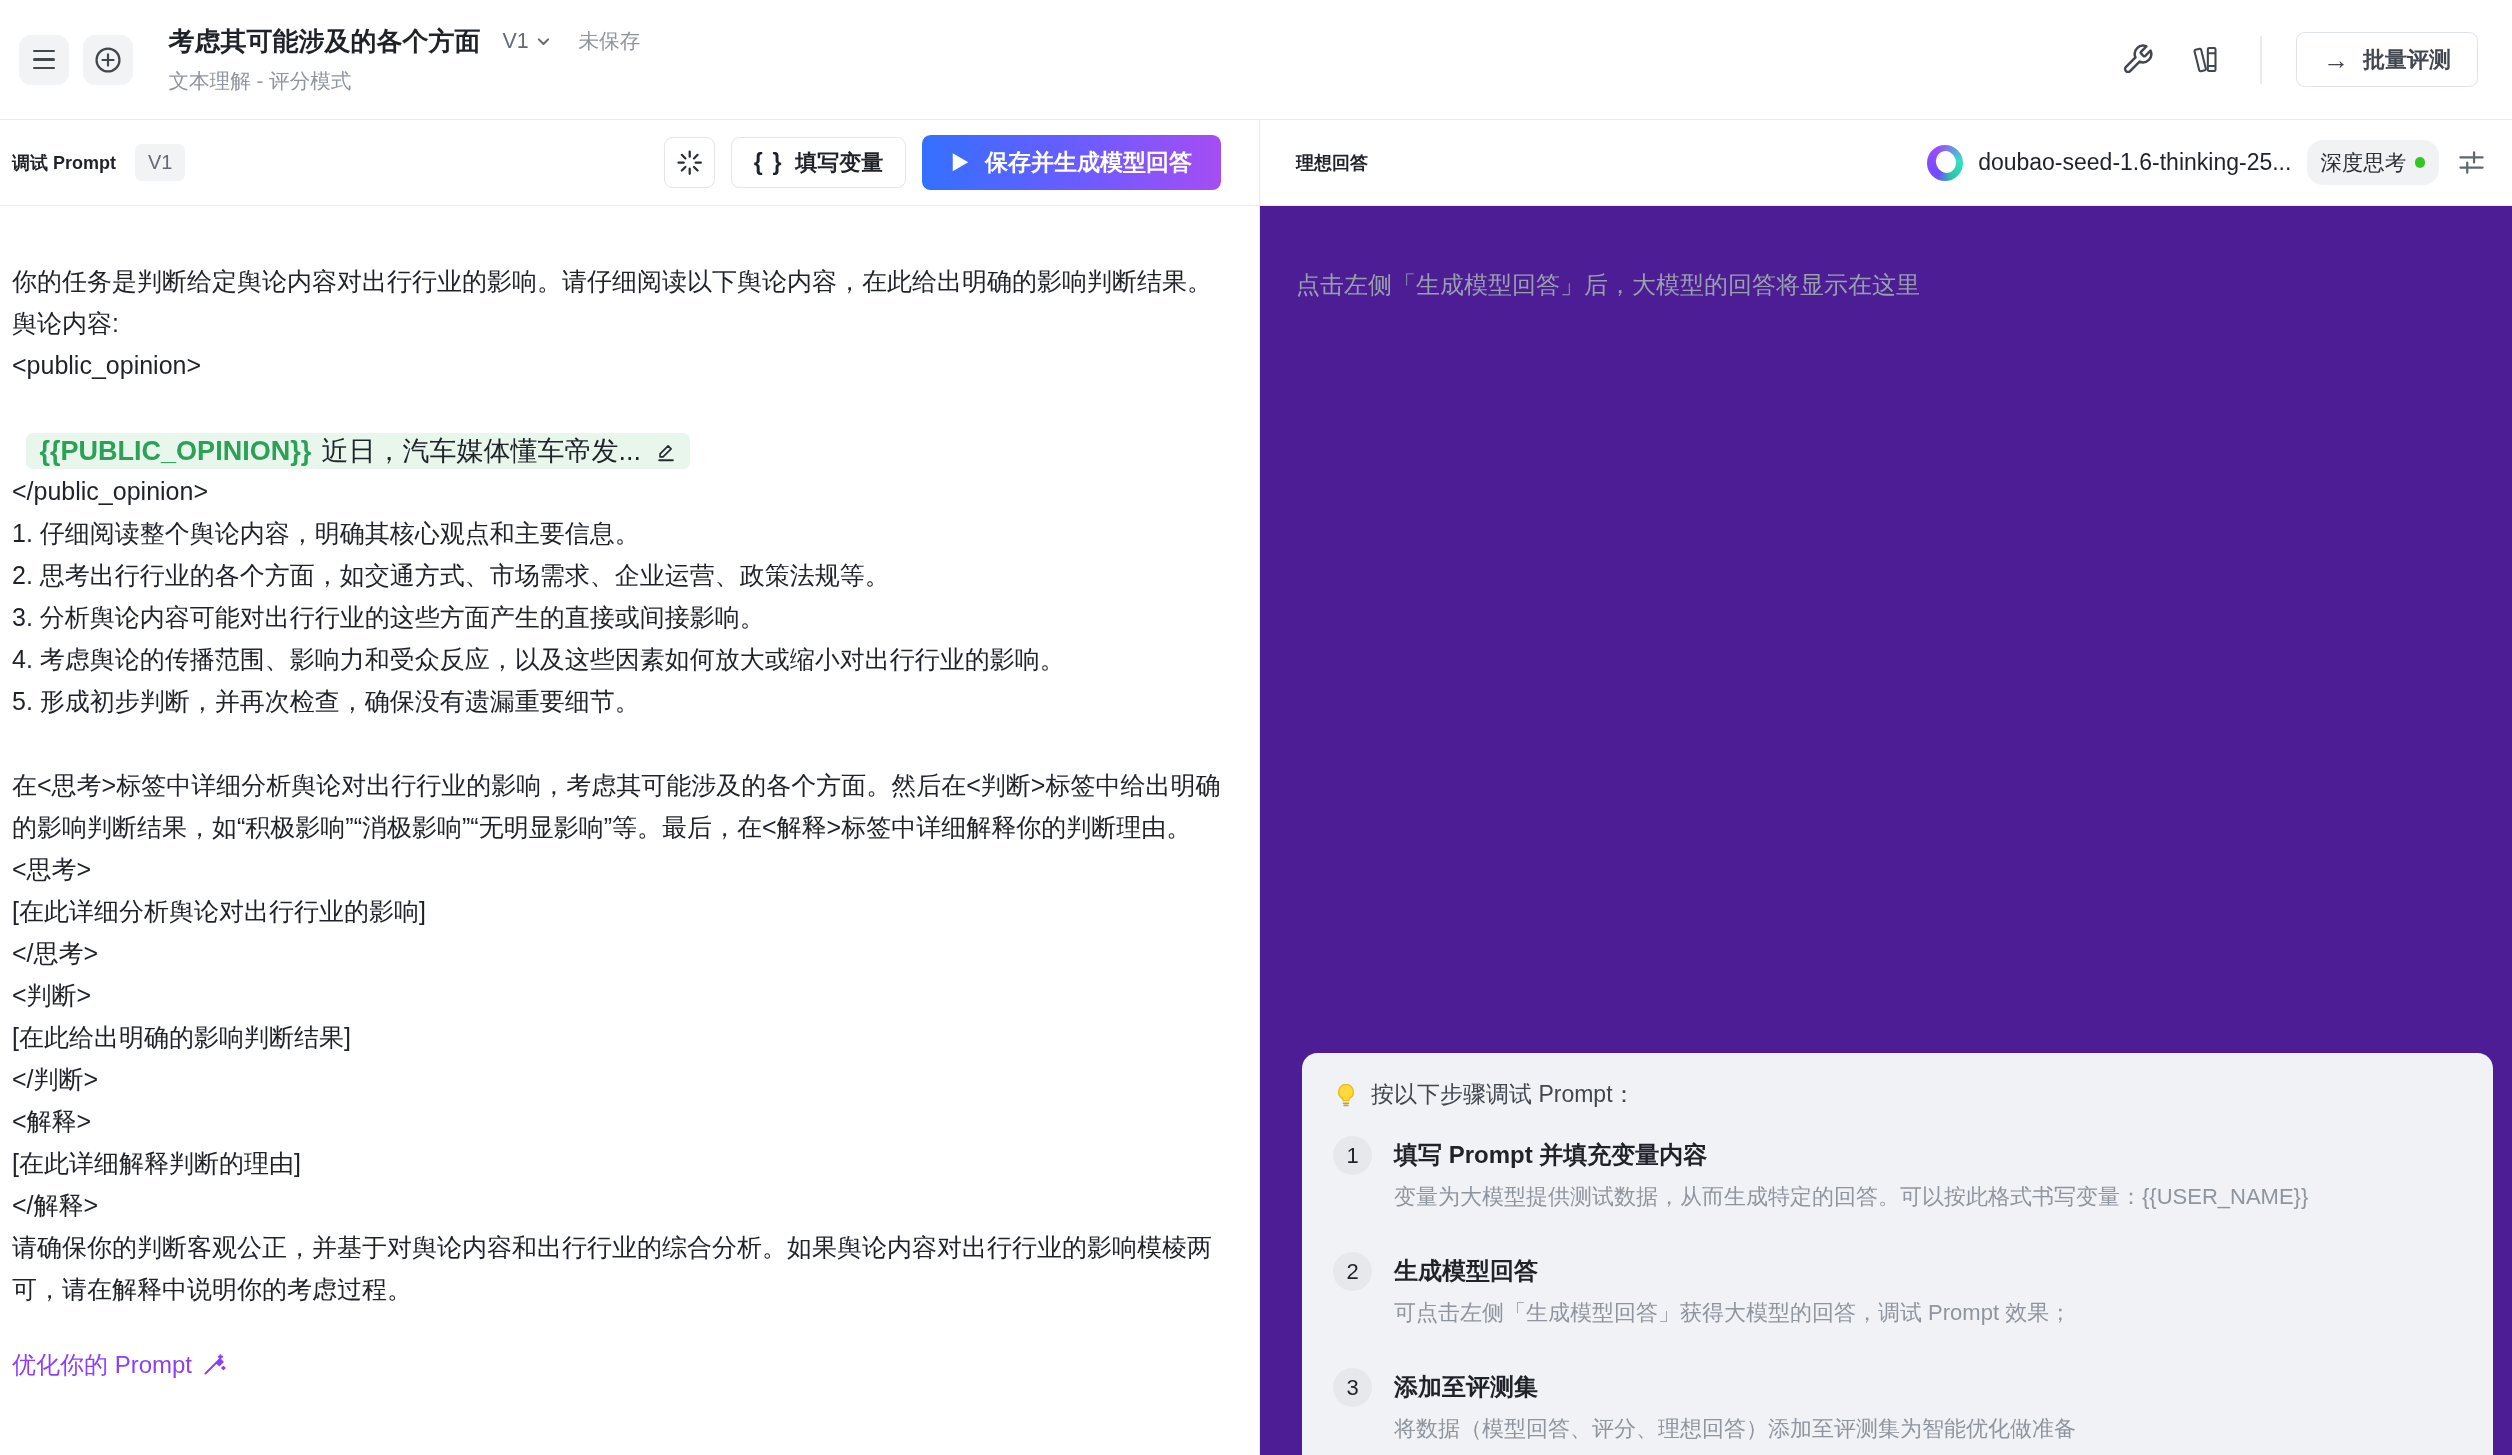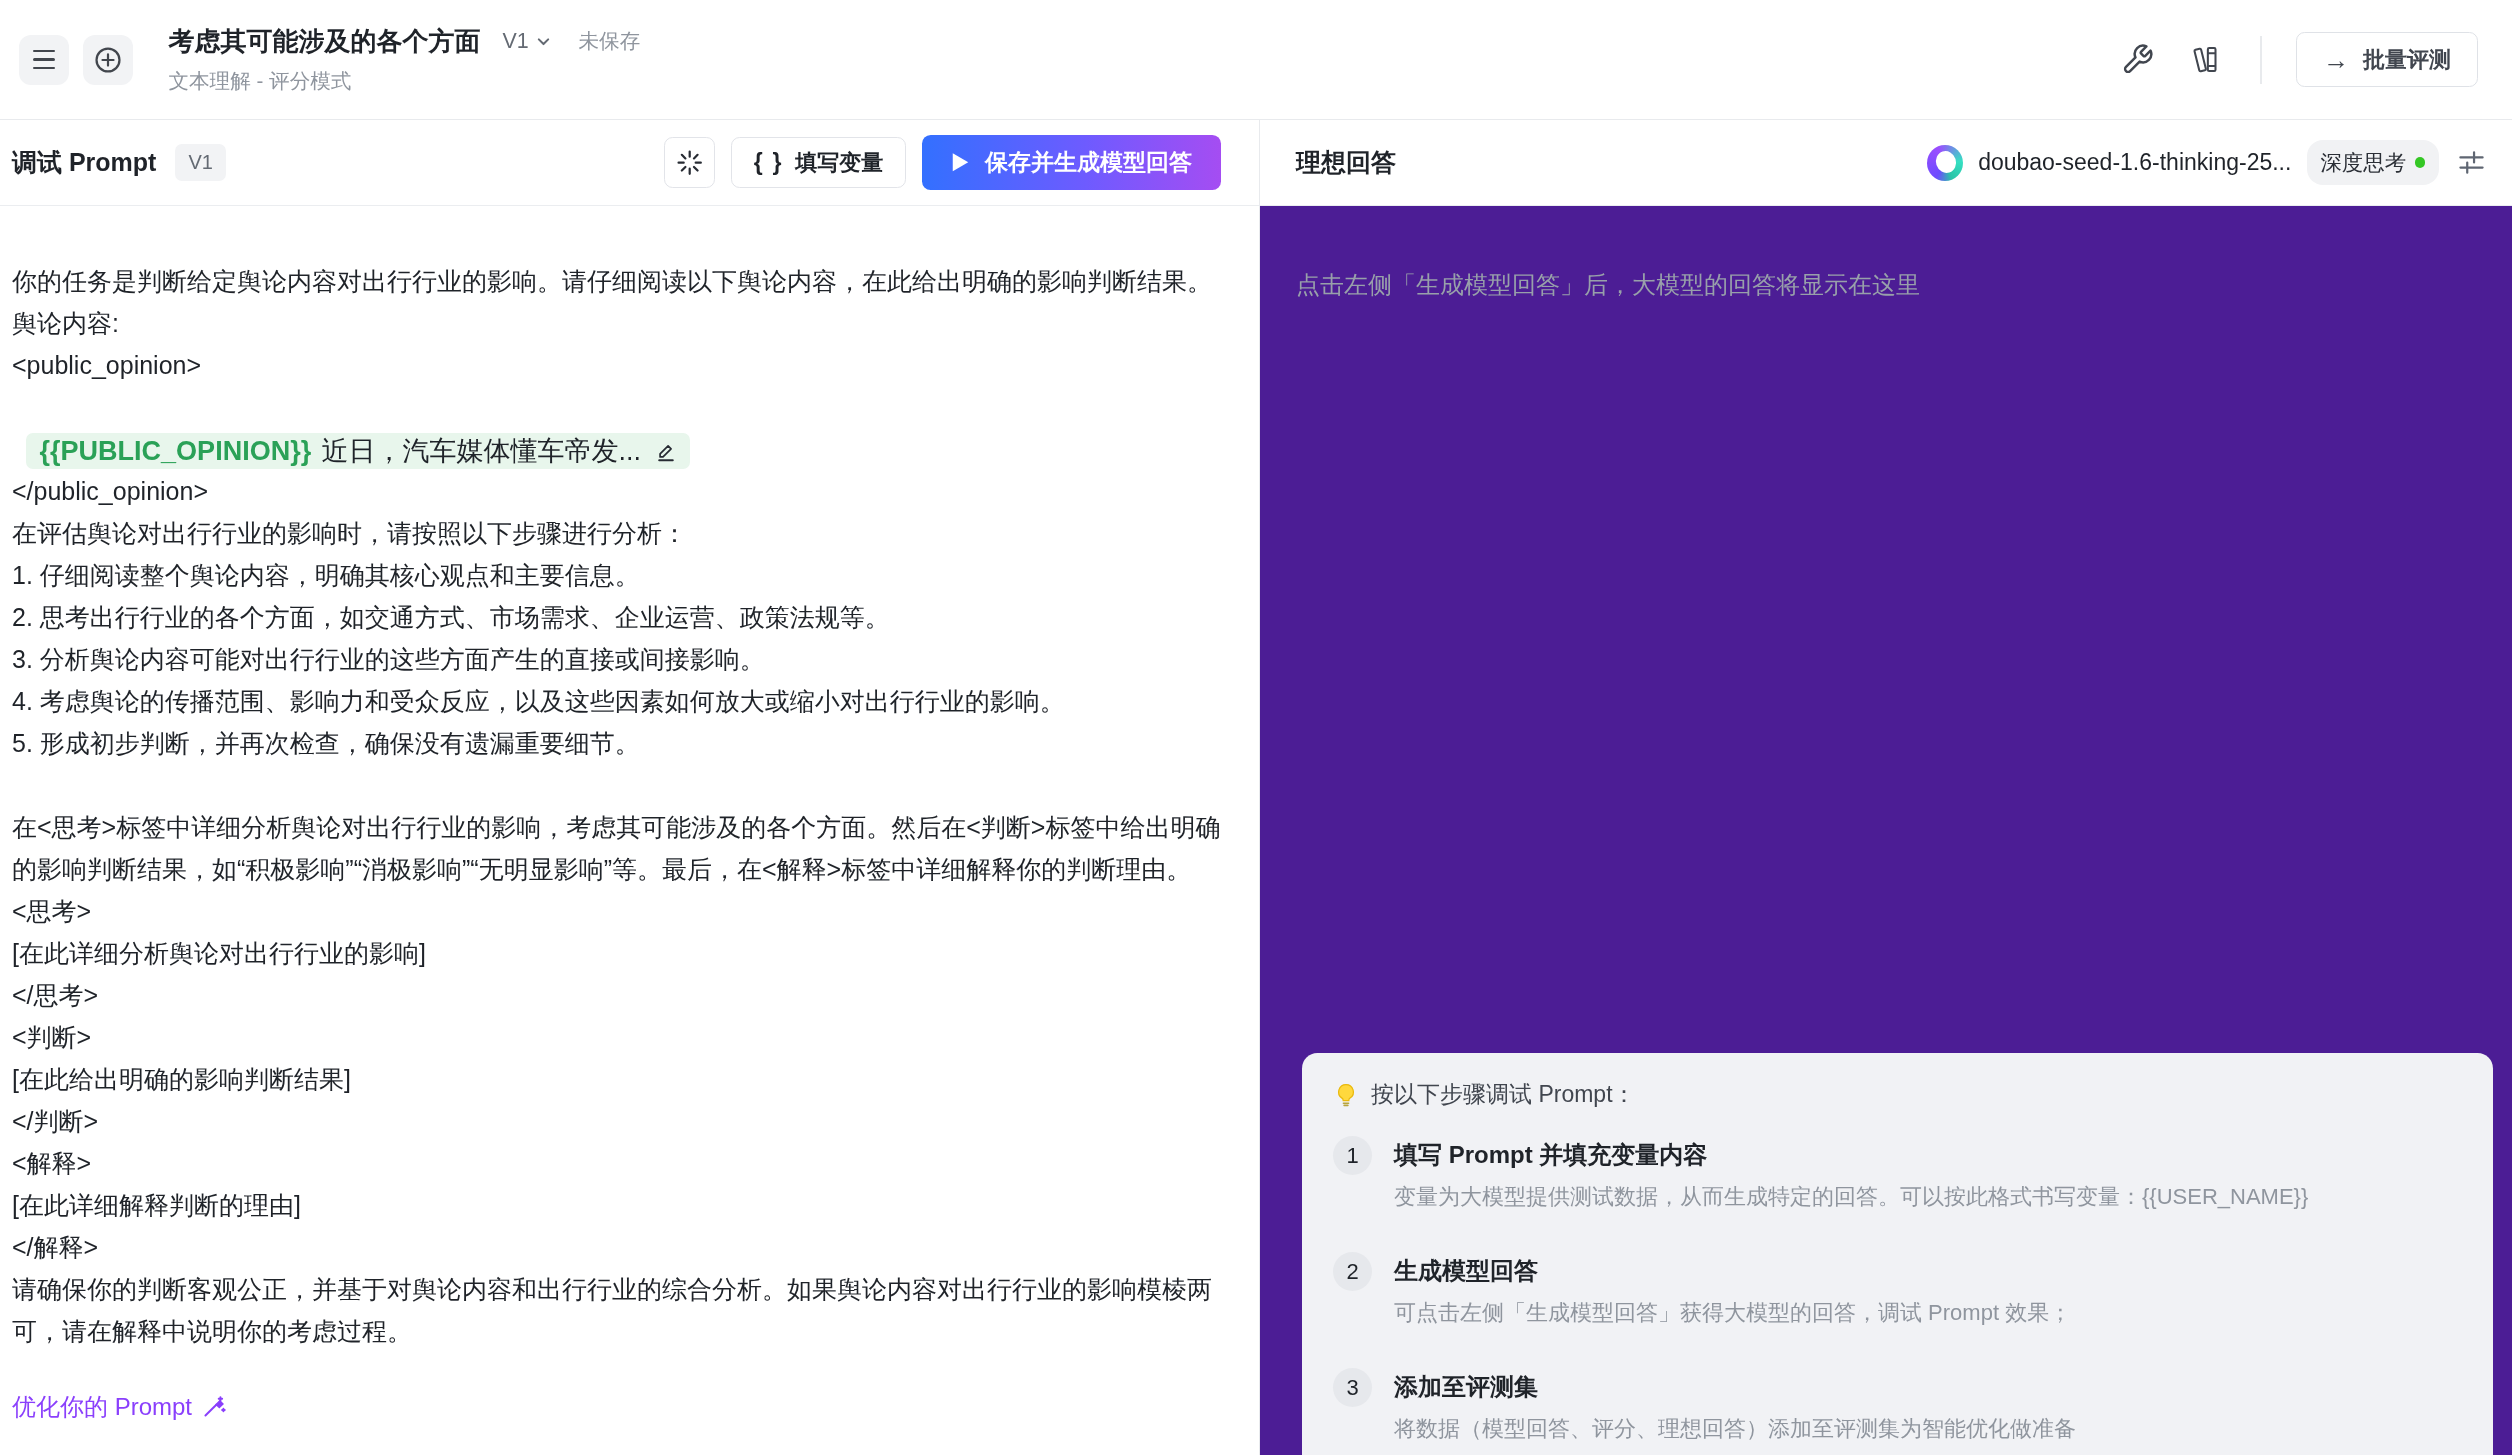--- a/index.html
+++ b/index.html
@@ -32,21 +32,21 @@
     font-family:inherit;}
   .arrow-glyph{font-size:26px;line-height:1;color:#41464f;}
 
   
   .main{flex:1;display:flex;min-height:0;}
   .left-panel{width:1260px;flex:0 0 1260px;border-right:1.7px solid #e8eaed;display:flex;flex-direction:column;background:#fff;box-sizing:border-box;}
   .panel-header{height:86px;flex:0 0 86px;display:flex;align-items:center;justify-content:space-between;
     border-bottom:0.9px solid #ebedf0;box-sizing:border-box;}
   .left-panel .panel-header{padding:0 38px 0 12px;}
   .ph-left{display:flex;align-items:center;}
-  .panel-title{font-size:25px;font-weight:bold;margin:0;color:#1f2329;}
+  .panel-title{font-size:18px;font-weight:bold;margin:0;color:#1f2329;}
   .v-badge{margin-left:19px;background:#f2f3f5;color:#646a73;font-size:20px;padding:6.9px 13px;border-radius:6.9px;}
   .toolbar{display:flex;align-items:center;gap:15.4px;}
   .sq-btn{width:51px;height:51px;background:#fff;border:1.7px solid #e2e4e9;border-radius:8.6px;cursor:pointer;
     display:flex;align-items:center;justify-content:center;padding:0;}
   .outline-btn{height:51px;background:#fff;border:1.7px solid #e2e4e9;border-radius:8.6px;cursor:pointer;
     padding:0 22px;display:flex;align-items:center;gap:12px;font-size:22px;font-weight:600;color:#1f2329;font-family:inherit;}
   .braces{font-size:23px;font-weight:bold;letter-spacing:1.7px;}
   .grad-btn{height:55px;border:none;border-radius:8.6px;cursor:pointer;padding:0 29px;
     background:linear-gradient(90deg,#3370ff 0%,#6e5bff 55%,#a54df2 100%);
     color:#fff;font-size:23px;font-weight:600;display:flex;align-items:center;gap:15.4px;font-family:inherit;}
@@ -193,21 +193,20 @@
     <span class="pill-preview">近日，汽车媒体懂车帝发...</span>
     <span class="pill-edit">
       <svg width="22" height="22" viewBox="0 0 26 26" fill="none" stroke="#272b33" stroke-width="2" stroke-linecap="round" stroke-linejoin="round">
         <path d="M6 16.5 15.5 7l3.5 3.5L9.5 20H6v-3.5z"></path>
         <path d="M5 24h16" stroke-width="2.4"></path>
       </svg>
     </span>
   </span>
 </div>
             <div class="pline">&lt;/public_opinion&gt;</div>
-            <div class="pline">在评估舆论对出行行业的影响时，请按照以下步骤进行分析：</div>
             <div class="pline">1. 仔细阅读整个舆论内容，明确其核心观点和主要信息。</div>
             <div class="pline">2. 思考出行行业的各个方面，如交通方式、市场需求、企业运营、政策法规等。</div>
             <div class="pline">3. 分析舆论内容可能对出行行业的这些方面产生的直接或间接影响。</div>
             <div class="pline">4. 考虑舆论的传播范围、影响力和受众反应，以及这些因素如何放大或缩小对出行行业的影响。</div>
             <div class="pline">5. 形成初步判断，并再次检查，确保没有遗漏重要细节。</div>
             <div class="pline">&nbsp;</div>
             <div class="pline">在&lt;思考&gt;标签中详细分析舆论对出行行业的影响，考虑其可能涉及的各个方面。然后在&lt;判断&gt;标签中给出明确的影响判断结果，如“积极影响”“消极影响”“无明显影响”等。最后，在&lt;解释&gt;标签中详细解释你的判断理由。</div>
             <div class="pline">&lt;思考&gt;</div>
             <div class="pline">[在此详细分析舆论对出行行业的影响]</div>
             <div class="pline">&lt;/思考&gt;</div>

